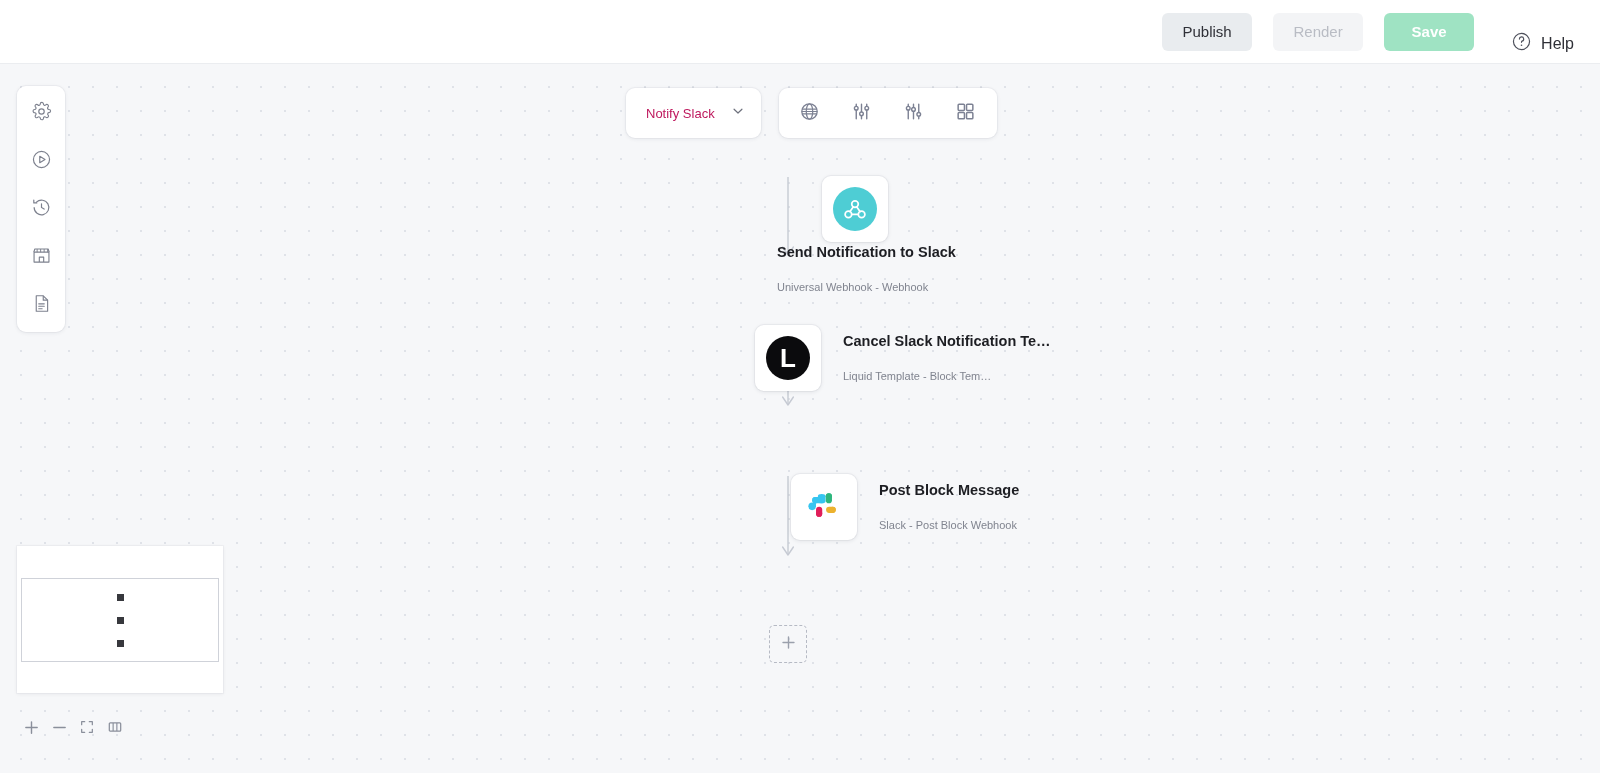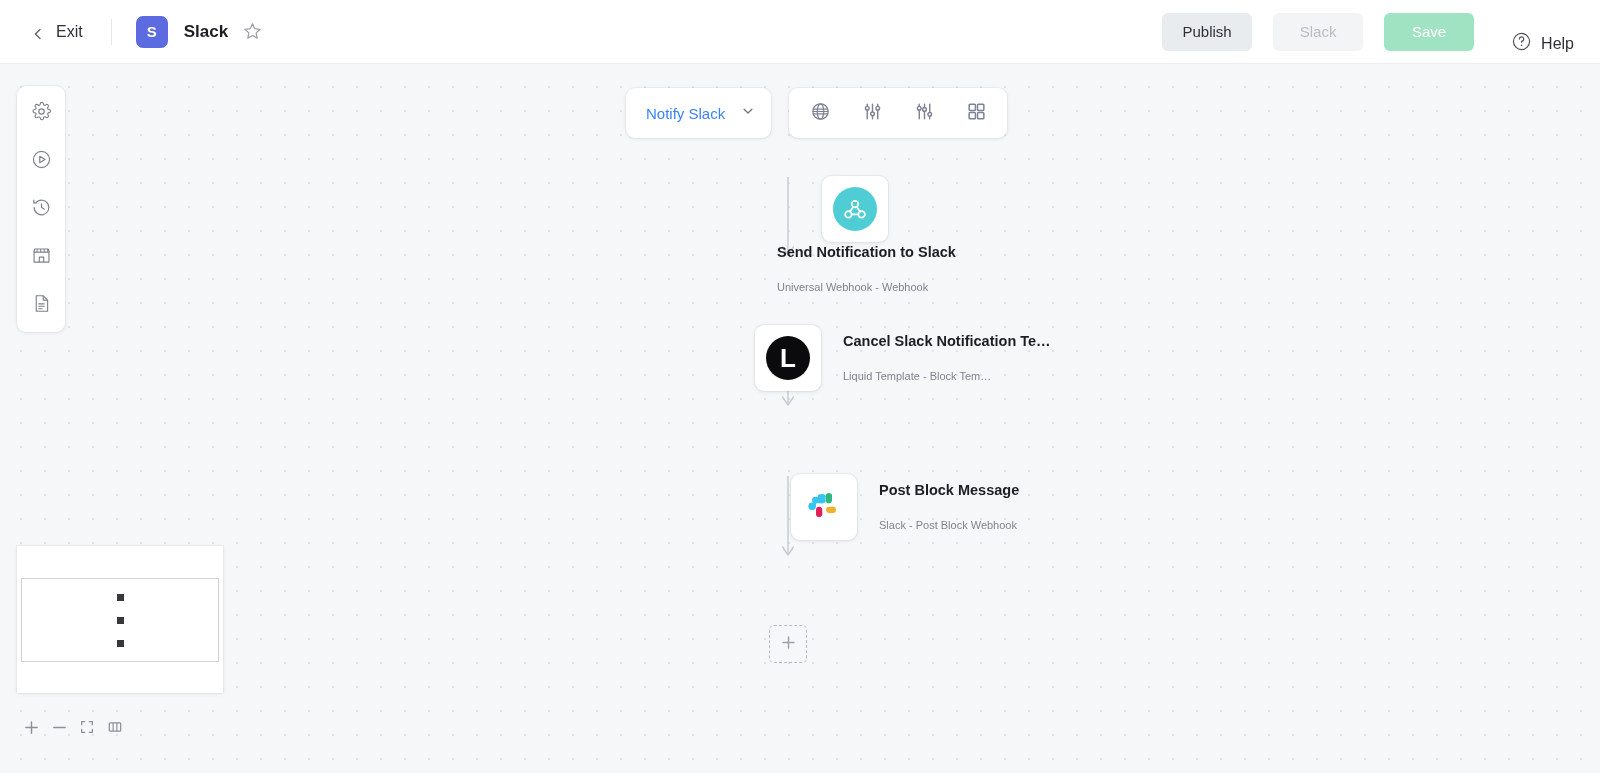--- a/index.html
+++ b/index.html
@@ -51,21 +51,21 @@
   }
   .btn {
     height: 38px; min-width: 90px; padding: 0 18px;
     border-radius: 6px; border: none;
     font-size: 15px; font-family: inherit;
     display: flex; align-items: center; justify-content: center;
     cursor: pointer;
   }
   .btn-publish { background: #e9ecef; color: #2f3037; font-weight: 500; }
   .btn-cancel  { background: #f3f4f6; color: #b9bcc4; font-weight: 400; cursor: default; }
-  .btn-save    { background: #9fe3c3; color: #ffffff; font-weight: 400; cursor: default; }
+  .btn-save    { background: #9fe3c3; color: #ffffff; font-weight: 700; cursor: default; }
   .help-btn {
     display: flex; align-items: center; gap: 9px;
     margin-left: 16px; cursor: pointer; margin-top: 24px;
   }
   .help-label { font-size: 16px; color: #2f3037; }
 
   
   .canvas {
     position: absolute; top: 64px; left: 0;
     width: 1600px; height: 709px;
@@ -103,21 +103,21 @@
   .panel {
     background: #ffffff; border-radius: 9px;
     box-shadow: 0 1px 4px rgba(30,35,60,.08), 0 0 0 1px rgba(30,35,60,.035);
     height: 50px; display: flex; align-items: center;
   }
   .wf-select {
     padding: 0 16px 0 20px;
     display: flex; align-items: center; gap: 16px;
     cursor: pointer; height: 100%;
   }
-  .wf-select-label { font-size: 15px; color: #3b82f6; white-space: nowrap; }
+  .wf-select-label { font-size: 13px; color: #be185d; white-space: nowrap; }
   .tool-icons { padding: 0 16px; display: flex; align-items: center; gap: 22px; height:100%; }
   .tool-btn {
     width: 30px; height: 30px; display: flex;
     align-items: center; justify-content: center; cursor: pointer;
     border-radius: 5px;
   }
 
   
   .flow { position: absolute; top: 0; left: 0; width: 1600px; height: 709px; }
 
@@ -196,46 +196,24 @@
   .zoom-btn {
     width: 28px; height: 28px;
     display: flex; align-items: center; justify-content: center;
     cursor: pointer; border-radius: 4px;
   }
 </style>
 </head>
 <body>
 
 <div class="topbar">
-  <div class="topbar-left">
-
-    <div class="exit-btn">
-      <span class="chev-left">
-        <svg width="12" height="12" viewBox="0 0 12 12" fill="none">
-          <path d="M8 1.5 L3.4 6 L8 10.5" stroke="#5b5e69" stroke-width="1.3" stroke-linecap="round" stroke-linejoin="round"></path>
-        </svg>
-      </span>
-      <span class="exit-label">Exit</span>
-    </div>
-
-    <div class="topbar-divider"></div>
-
-    <div class="app-badge">S</div>
-    <div class="app-title">Slack</div>
-
-    <div class="star-btn">
-      <svg width="21" height="21" viewBox="0 0 24 24" fill="none">
-        <path d="M12 3.2 l2.6 5.55 6.05.72 -4.47 4.16 1.2 5.97 -5.38-3.0 -5.38 3.0 1.2-5.97 -4.47-4.16 6.05-.72z" stroke="#9a9ea9" stroke-width="1.4" stroke-linejoin="round" fill="none"></path>
-      </svg>
-    </div>
-  </div>
 
   <div class="topbar-right">
     <button class="btn btn-publish">Publish</button>
-    <button class="btn btn-cancel">Slack</button>
+    <button class="btn btn-cancel">Render</button>
     <button class="btn btn-save">Save</button>
 
     <div class="help-btn">
       <span>
         <svg width="21" height="21" viewBox="0 0 24 24" fill="none">
           <circle cx="12" cy="12" r="9.2" stroke="#4e515c" stroke-width="1.35"></circle>
           <path d="M9.6 9.2a2.45 2.45 0 1 1 2.95 2.4c-.55.12-.55.75-.55 1.3" stroke="#4e515c" stroke-width="1.35" stroke-linecap="round" fill="none"></path>
           <circle cx="12" cy="16.3" r=".95" fill="#4e515c"></circle>
         </svg>
       </span>

